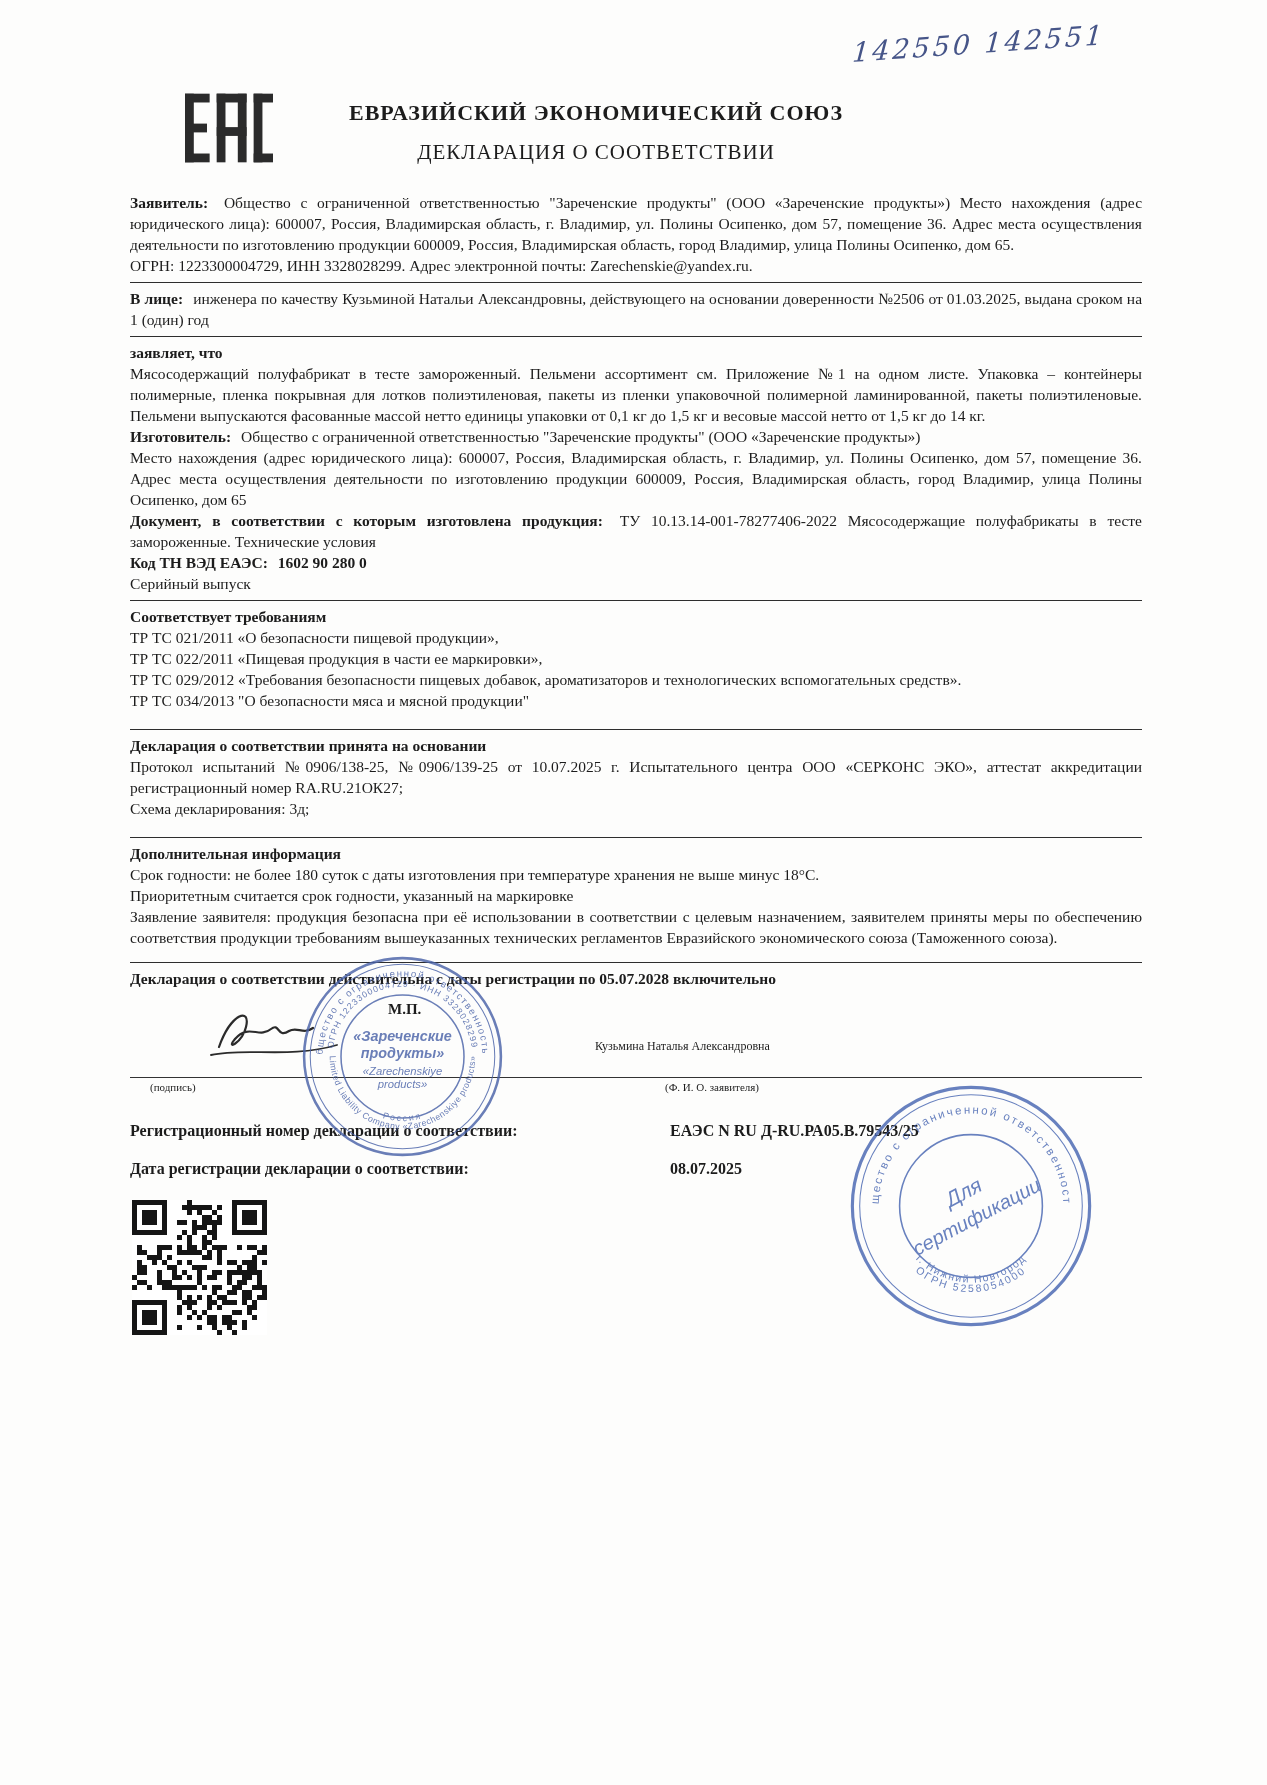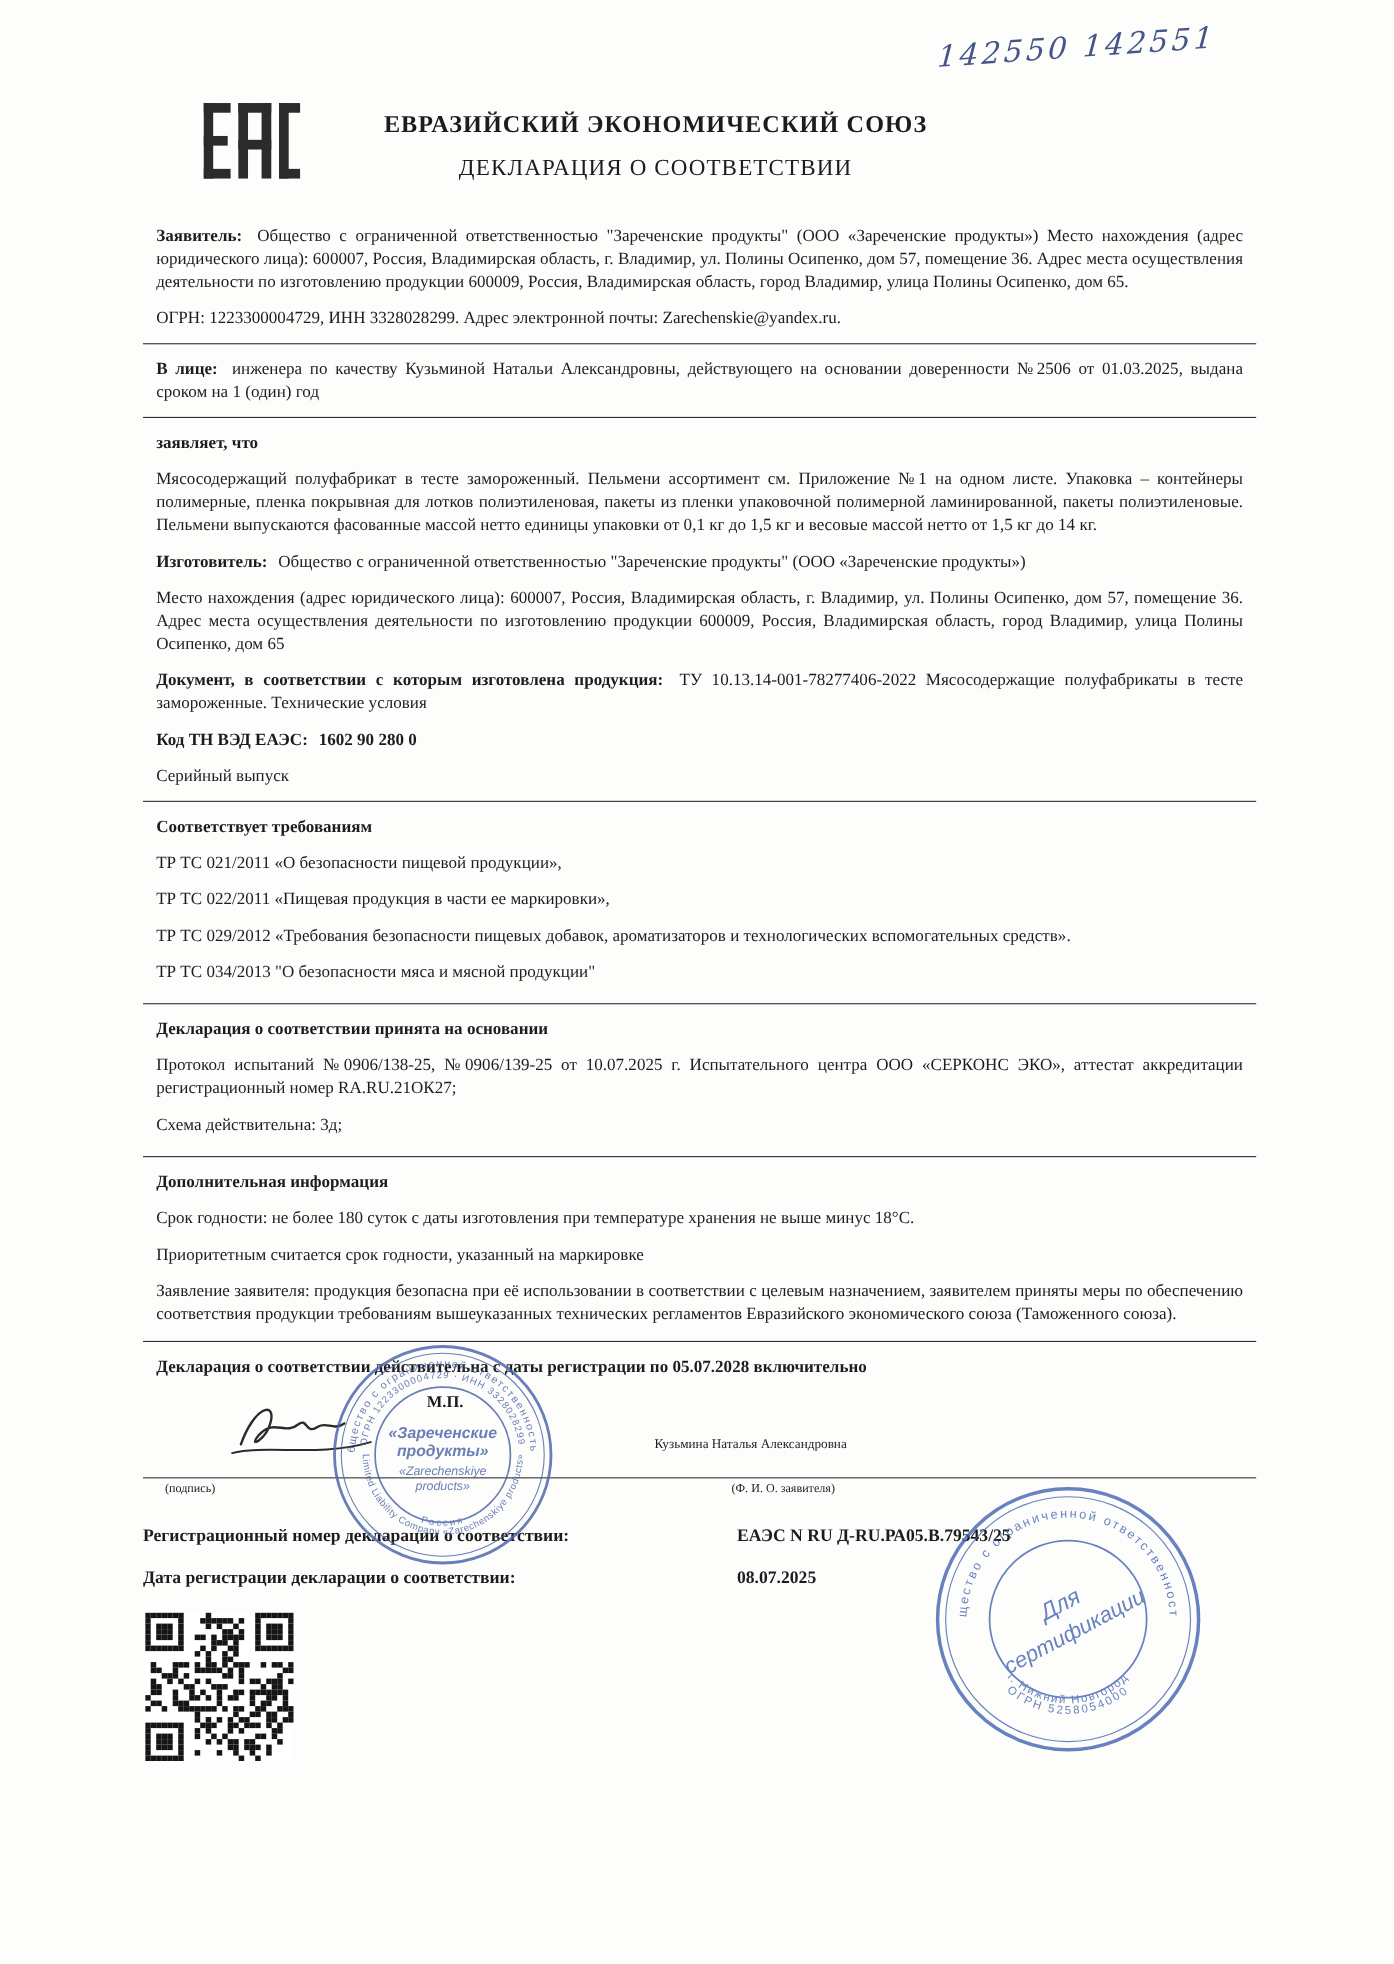--- a/index.html
+++ b/index.html
@@ -13,21 +13,21 @@
     position:absolute;left:852px;top:28px;font-size:27px;font-style:italic;
     color:#37477f;letter-spacing:3px;transform:rotate(-4deg) skewX(-8deg);
     font-family:"DejaVu Serif",serif;opacity:.92;white-space:nowrap;
   }
   .header{position:relative;height:192px;}
   .eac-logo{position:absolute;left:55px;top:92px;width:88px;height:72px;}
   .title1{position:absolute;top:100px;left:0;right:80px;text-align:center;
     font-size:22px;font-weight:bold;letter-spacing:1px;}
   .title2{position:absolute;top:140px;left:0;right:80px;text-align:center;
     font-size:21px;font-weight:normal;letter-spacing:1px;}
-  .para{font-size:15.5px;line-height:21px;text-align:justify;margin:12px;}
+  .para{font-size:15.5px;line-height:21px;text-align:justify;margin:0;}
   .bold{font-weight:bold;}
   .lbl{font-weight:bold;margin-right:6px;}
   hr.div{border:0;border-top:1.5px solid #2e2e2e;margin:6px 0 5px;}
   hr.gap1{margin-top:18px;}
   hr.gap2{margin-top:14px;}
   .sig-area{position:relative;height:78px;border-bottom:1.4px solid #333;margin-top:10px;}
   .signature-svg{position:absolute;left:75px;top:2px;width:150px;height:62px;}
   .mp{position:absolute;left:258px;top:2px;font-weight:bold;font-size:15px;z-index:1;}
   .company-stamp{position:absolute;left:170px;top:-45px;width:205px;height:205px;
     z-index:2;opacity:.82;pointer-events:none;}
@@ -110,21 +110,21 @@
     <p class="para bold">Соответствует требованиям</p>
     <p class="para">ТР ТС 021/2011 «О безопасности пищевой продукции»,</p>
     <p class="para">ТР ТС 022/2011 «Пищевая продукция в части ее маркировки»,</p>
     <p class="para">ТР ТС 029/2012 «Требования безопасности пищевых добавок, ароматизаторов и технологических вспомогательных средств».</p>
     <p class="para">ТР ТС 034/2013 "О безопасности мяса и мясной продукции"</p>
 
     <hr class="div gap1">
 
     <p class="para bold">Декларация о соответствии принята на основании</p>
     <p class="para">Протокол испытаний №0906/138-25, №0906/139-25 от 10.07.2025 г. Испытательного центра ООО «СЕРКОНС ЭКО», аттестат аккредитации регистрационный номер RA.RU.21ОК27;</p>
-    <p class="para">Схема действительна: 3д;</p>
+    <p class="para">Схема декларирования: 3д;</p>
 
     <hr class="div gap1">
 
     <p class="para bold">Дополнительная информация</p>
     <p class="para">Срок годности: не более 180 суток с даты изготовления при температуре хранения не выше минус 18°С.</p>
     <p class="para">Приоритетным считается срок годности, указанный на маркировке</p>
     <p class="para">Заявление заявителя: продукция безопасна при её использовании в соответствии с целевым назначением, заявителем приняты меры по обеспечению соответствия продукции требованиям вышеуказанных технических регламентов Евразийского экономического союза (Таможенного союза).</p>
 
     <hr class="div gap2">
 

